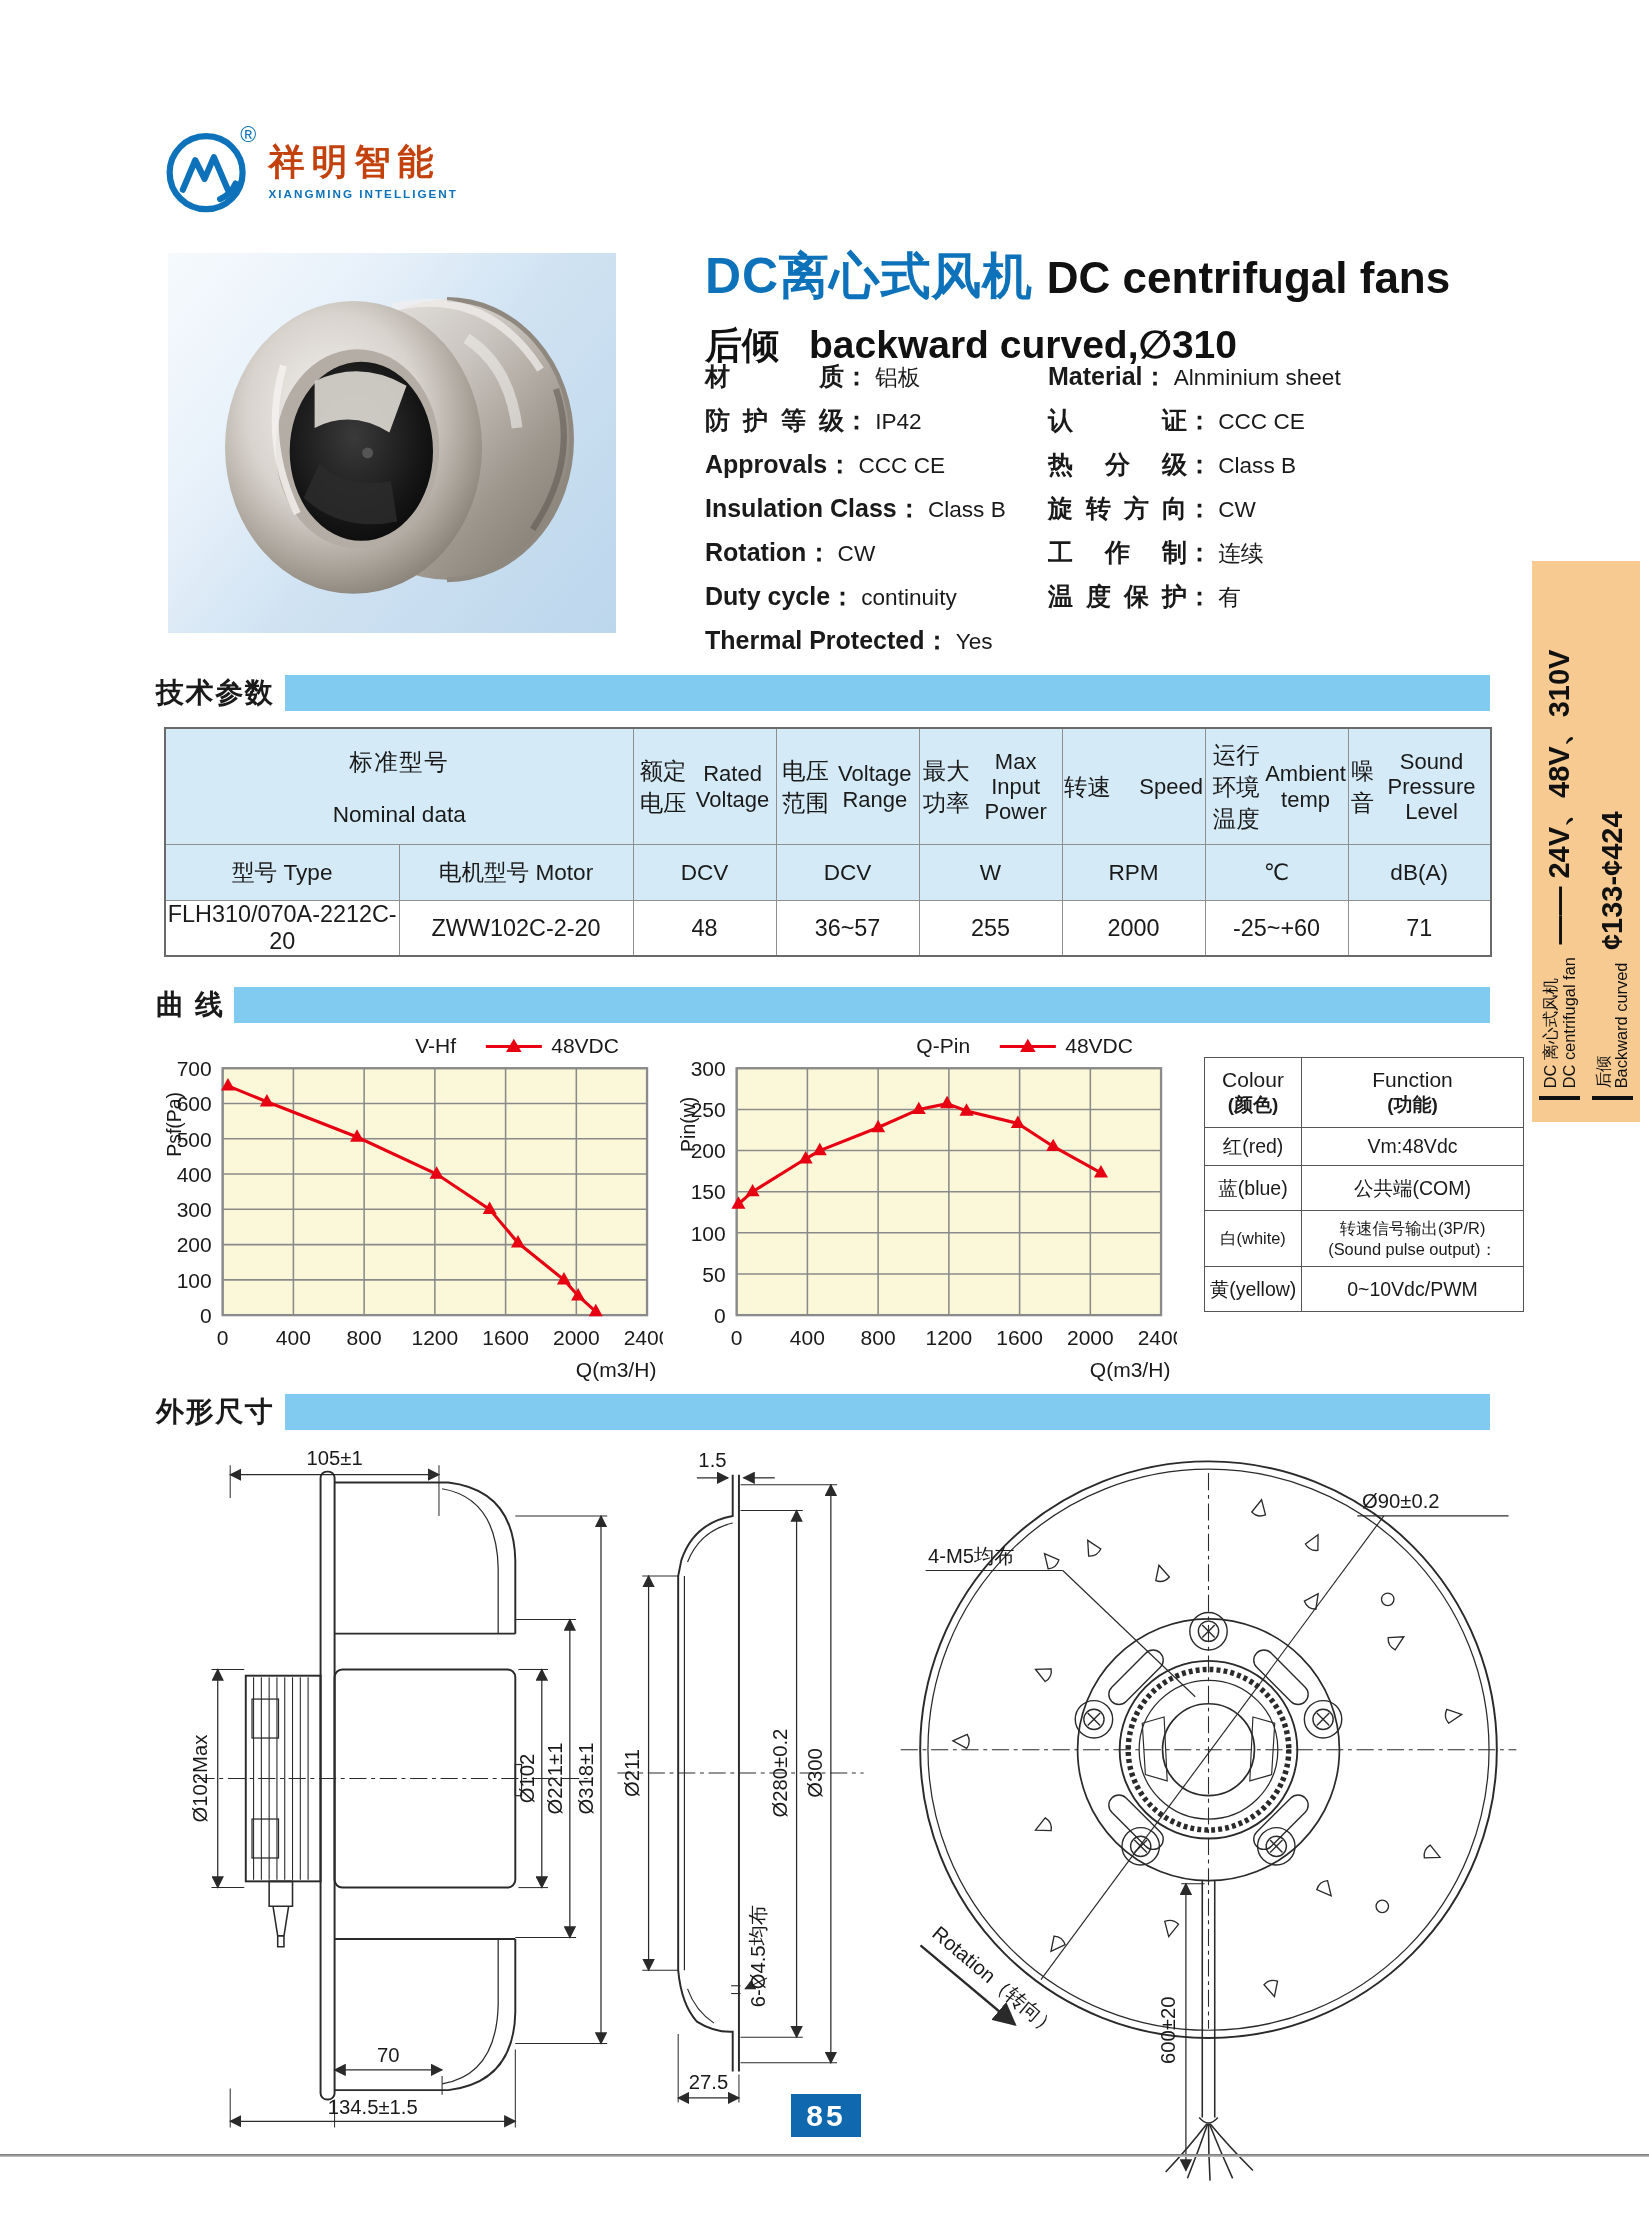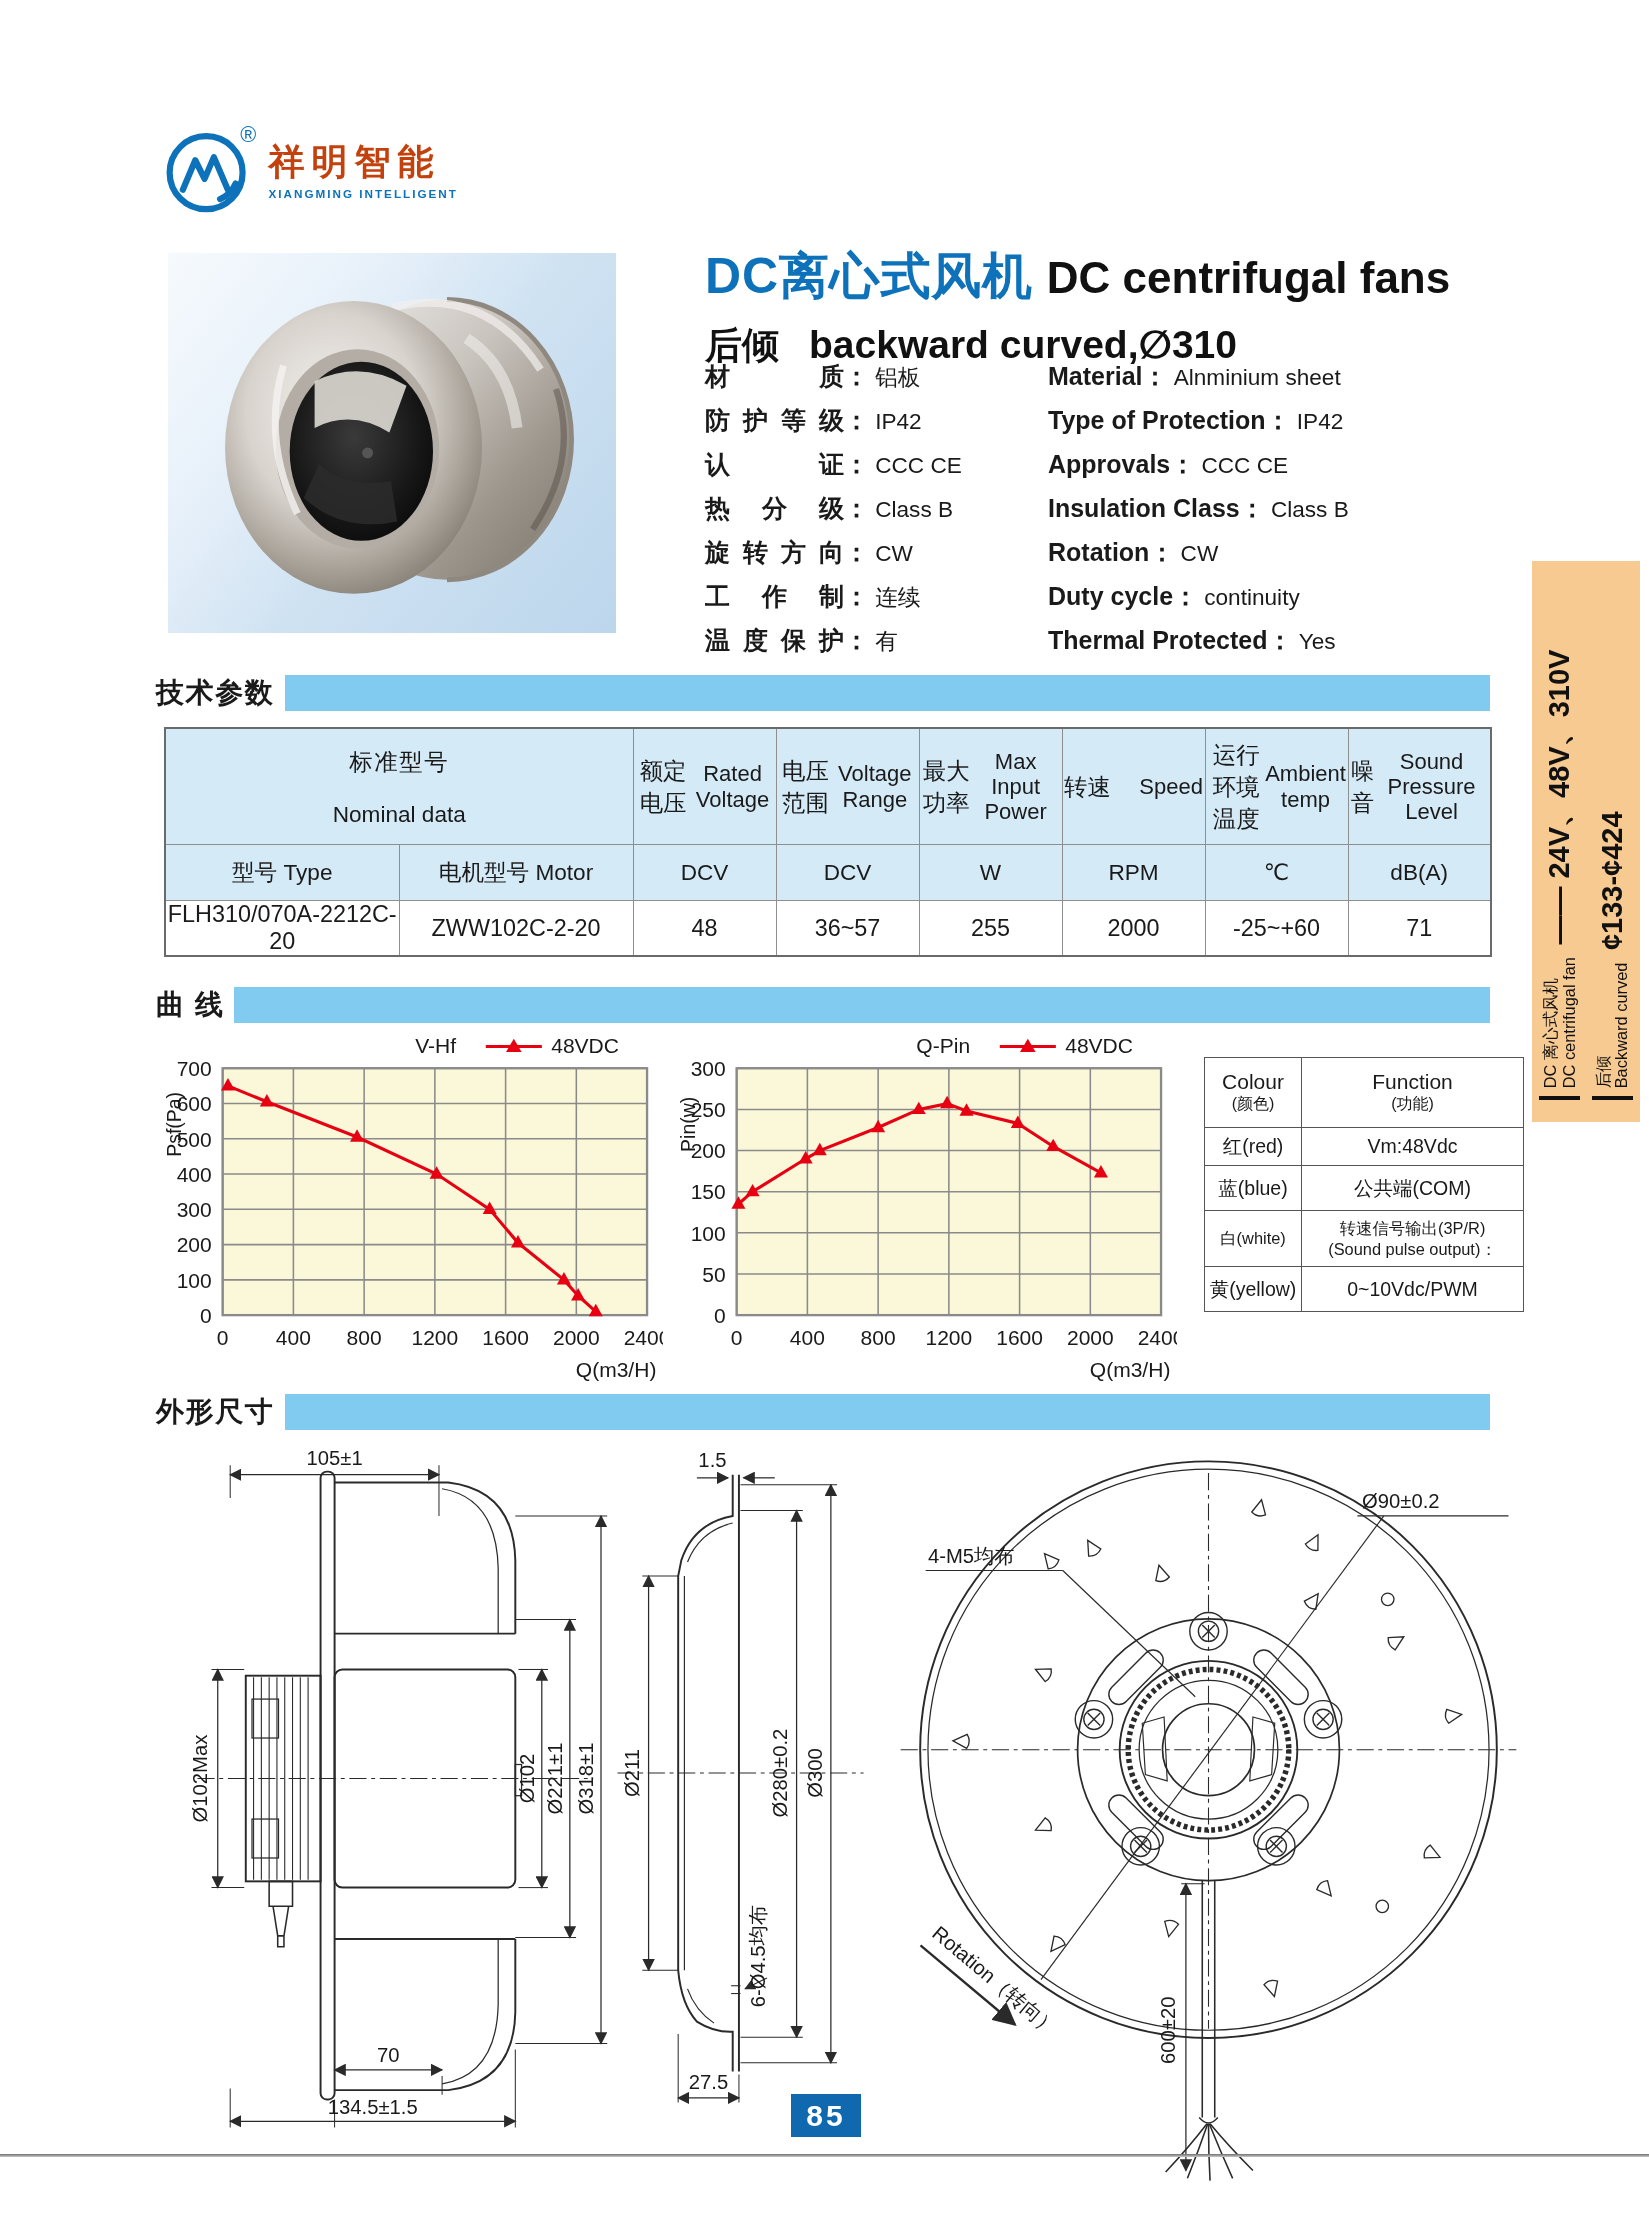--- a/index.html
+++ b/index.html
@@ -57,21 +57,21 @@
 
   
   .wire{left:1204px;top:1057px;width:320px;border-collapse:collapse;position:absolute;border:1.6px solid #555;}
   .wire td{border:1.6px solid #555;text-align:center;vertical-align:middle;font-size:19.5px;padding:0 3.1px;}
   .wire col.c1{width:97px;}
   .wire tr.wh td{height:69px;font-size:21px;}
   .wire tr.r1 td{height:37px;}
   .wire tr.r2 td{height:44px;}
   .wire tr.r3 td{height:55px;font-size:16.4px;line-height:1.25;}
   .wire tr.r4 td{height:44px;}
-  .wire .sub{font-size:16px;}
+  .wire .sub{font-size:19px;font-weight:bold;}
 
   
   .sidetab{left:1532px;top:561px;width:108px;height:561px;background:#f7ca92;}
   .side-rot{position:absolute;left:0;top:0;width:561px;height:108px;
             transform-origin:0 0;transform:rotate(-90deg) translateX(-561px);
             display:flex;flex-direction:column;justify-content:center;gap:4.7px;padding-left:22px;box-sizing:border-box;}
   .side-row{display:flex;align-items:center;height:48px;}
   .side-bar{width:3.9px;height:41px;background:#111;margin-right:7.8px;}
   .side-sm{font-size:16.4px;line-height:1.12;color:#111;white-space:nowrap;}
   .side-big{font-size:29px;font-weight:600;color:#111;margin-left:12.5px;white-space:nowrap;}
@@ -149,21 +149,20 @@
   <div class="t2">
     <span class="t2-cn">后倾</span>
     <span class="t2-en">backward curved,∅310</span>
   </div>
 </div>
 
 <div class="abs specs">
   <div class="sp-cn"><span class="lbl">材质</span><span class="col">：</span><span class="sp-val">铝板</span></div>
   <div class="sp-en"><span class="lbl">Material</span><span class="col">：</span><span class="sp-val">Alnminium sheet</span></div>
   <div class="sp-cn"><span class="lbl">防护等级</span><span class="col">：</span><span class="sp-val">IP42</span></div>
-  <div class="sp-en"><span class="lbl">Type of Protection</span><span class="col">：</span><span class="sp-val">IP42</span></div>
   <div class="sp-cn"><span class="lbl">认证</span><span class="col">：</span><span class="sp-val">CCC  CE</span></div>
   <div class="sp-en"><span class="lbl">Approvals</span><span class="col">：</span><span class="sp-val">CCC  CE</span></div>
   <div class="sp-cn"><span class="lbl">热分级</span><span class="col">：</span><span class="sp-val">Class  B</span></div>
   <div class="sp-en"><span class="lbl">Insulation Class</span><span class="col">：</span><span class="sp-val">Class  B</span></div>
   <div class="sp-cn"><span class="lbl">旋转方向</span><span class="col">：</span><span class="sp-val">CW</span></div>
   <div class="sp-en"><span class="lbl">Rotation</span><span class="col">：</span><span class="sp-val">CW</span></div>
   <div class="sp-cn"><span class="lbl">工作制</span><span class="col">：</span><span class="sp-val">连续</span></div>
   <div class="sp-en"><span class="lbl">Duty cycle</span><span class="col">：</span><span class="sp-val">continuity</span></div>
   <div class="sp-cn"><span class="lbl">温度保护</span><span class="col">：</span><span class="sp-val">有</span></div>
   <div class="sp-en"><span class="lbl">Thermal  Protected</span><span class="col">：</span><span class="sp-val">Yes</span></div>

